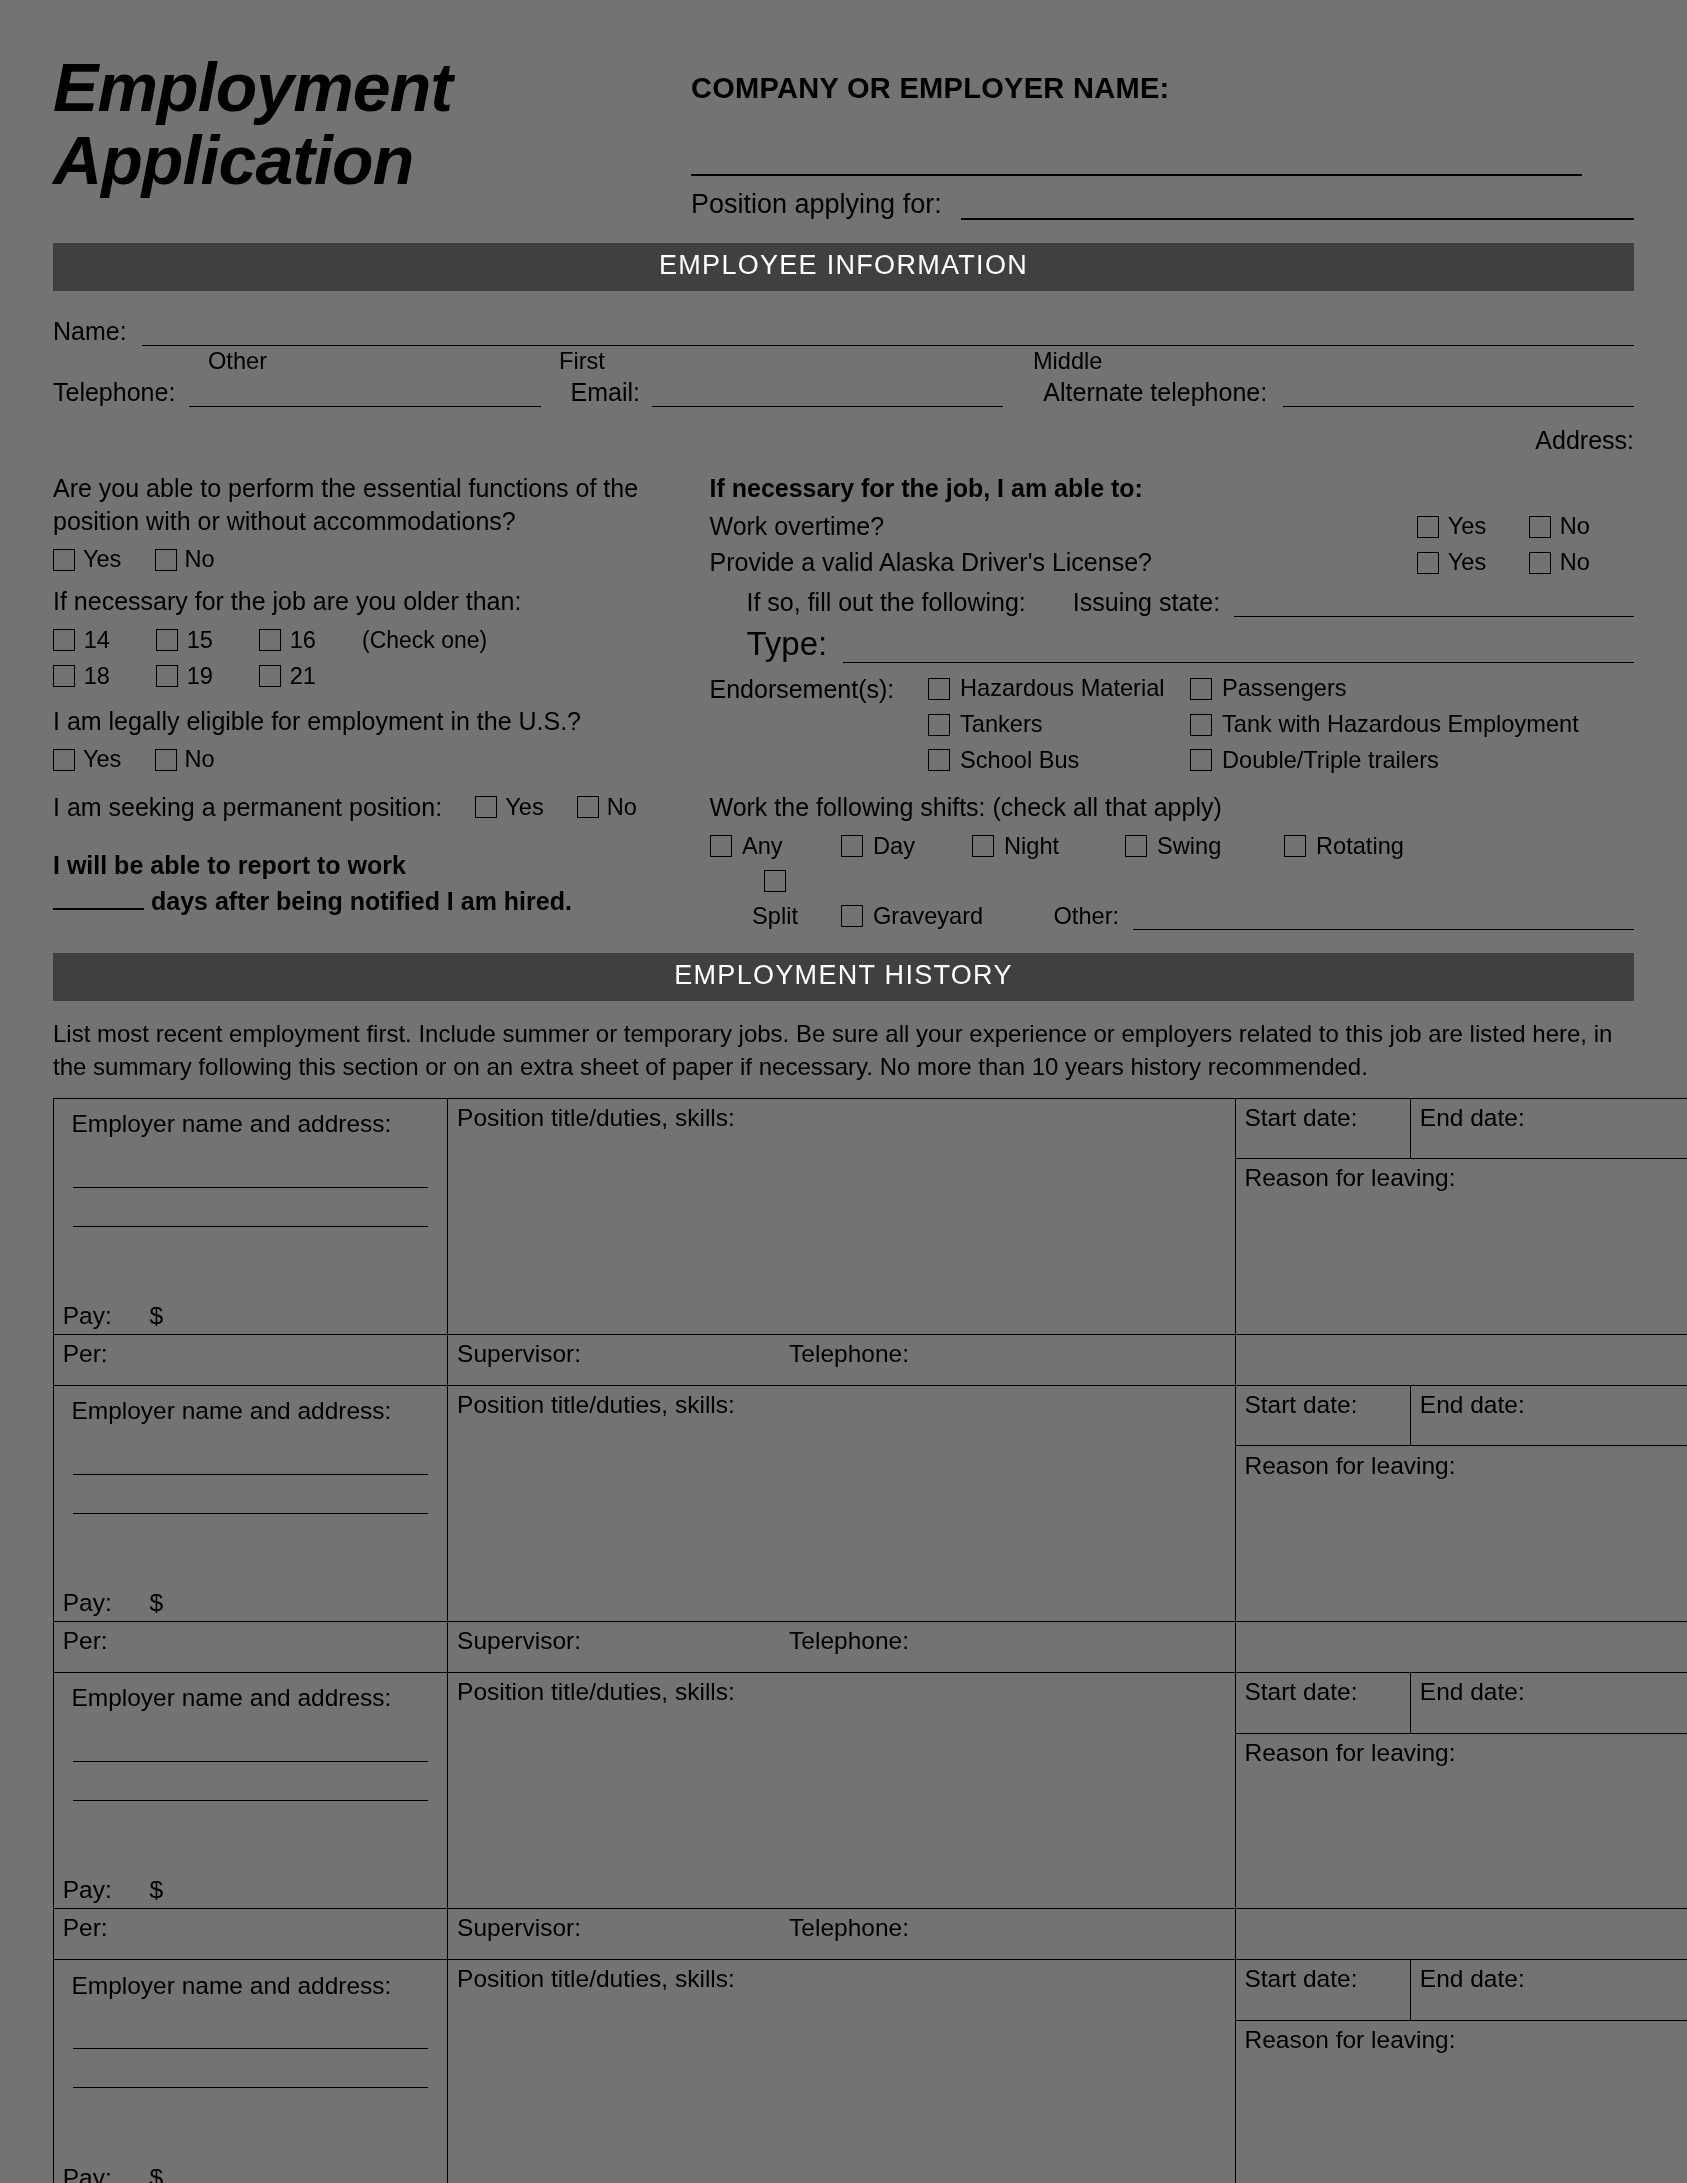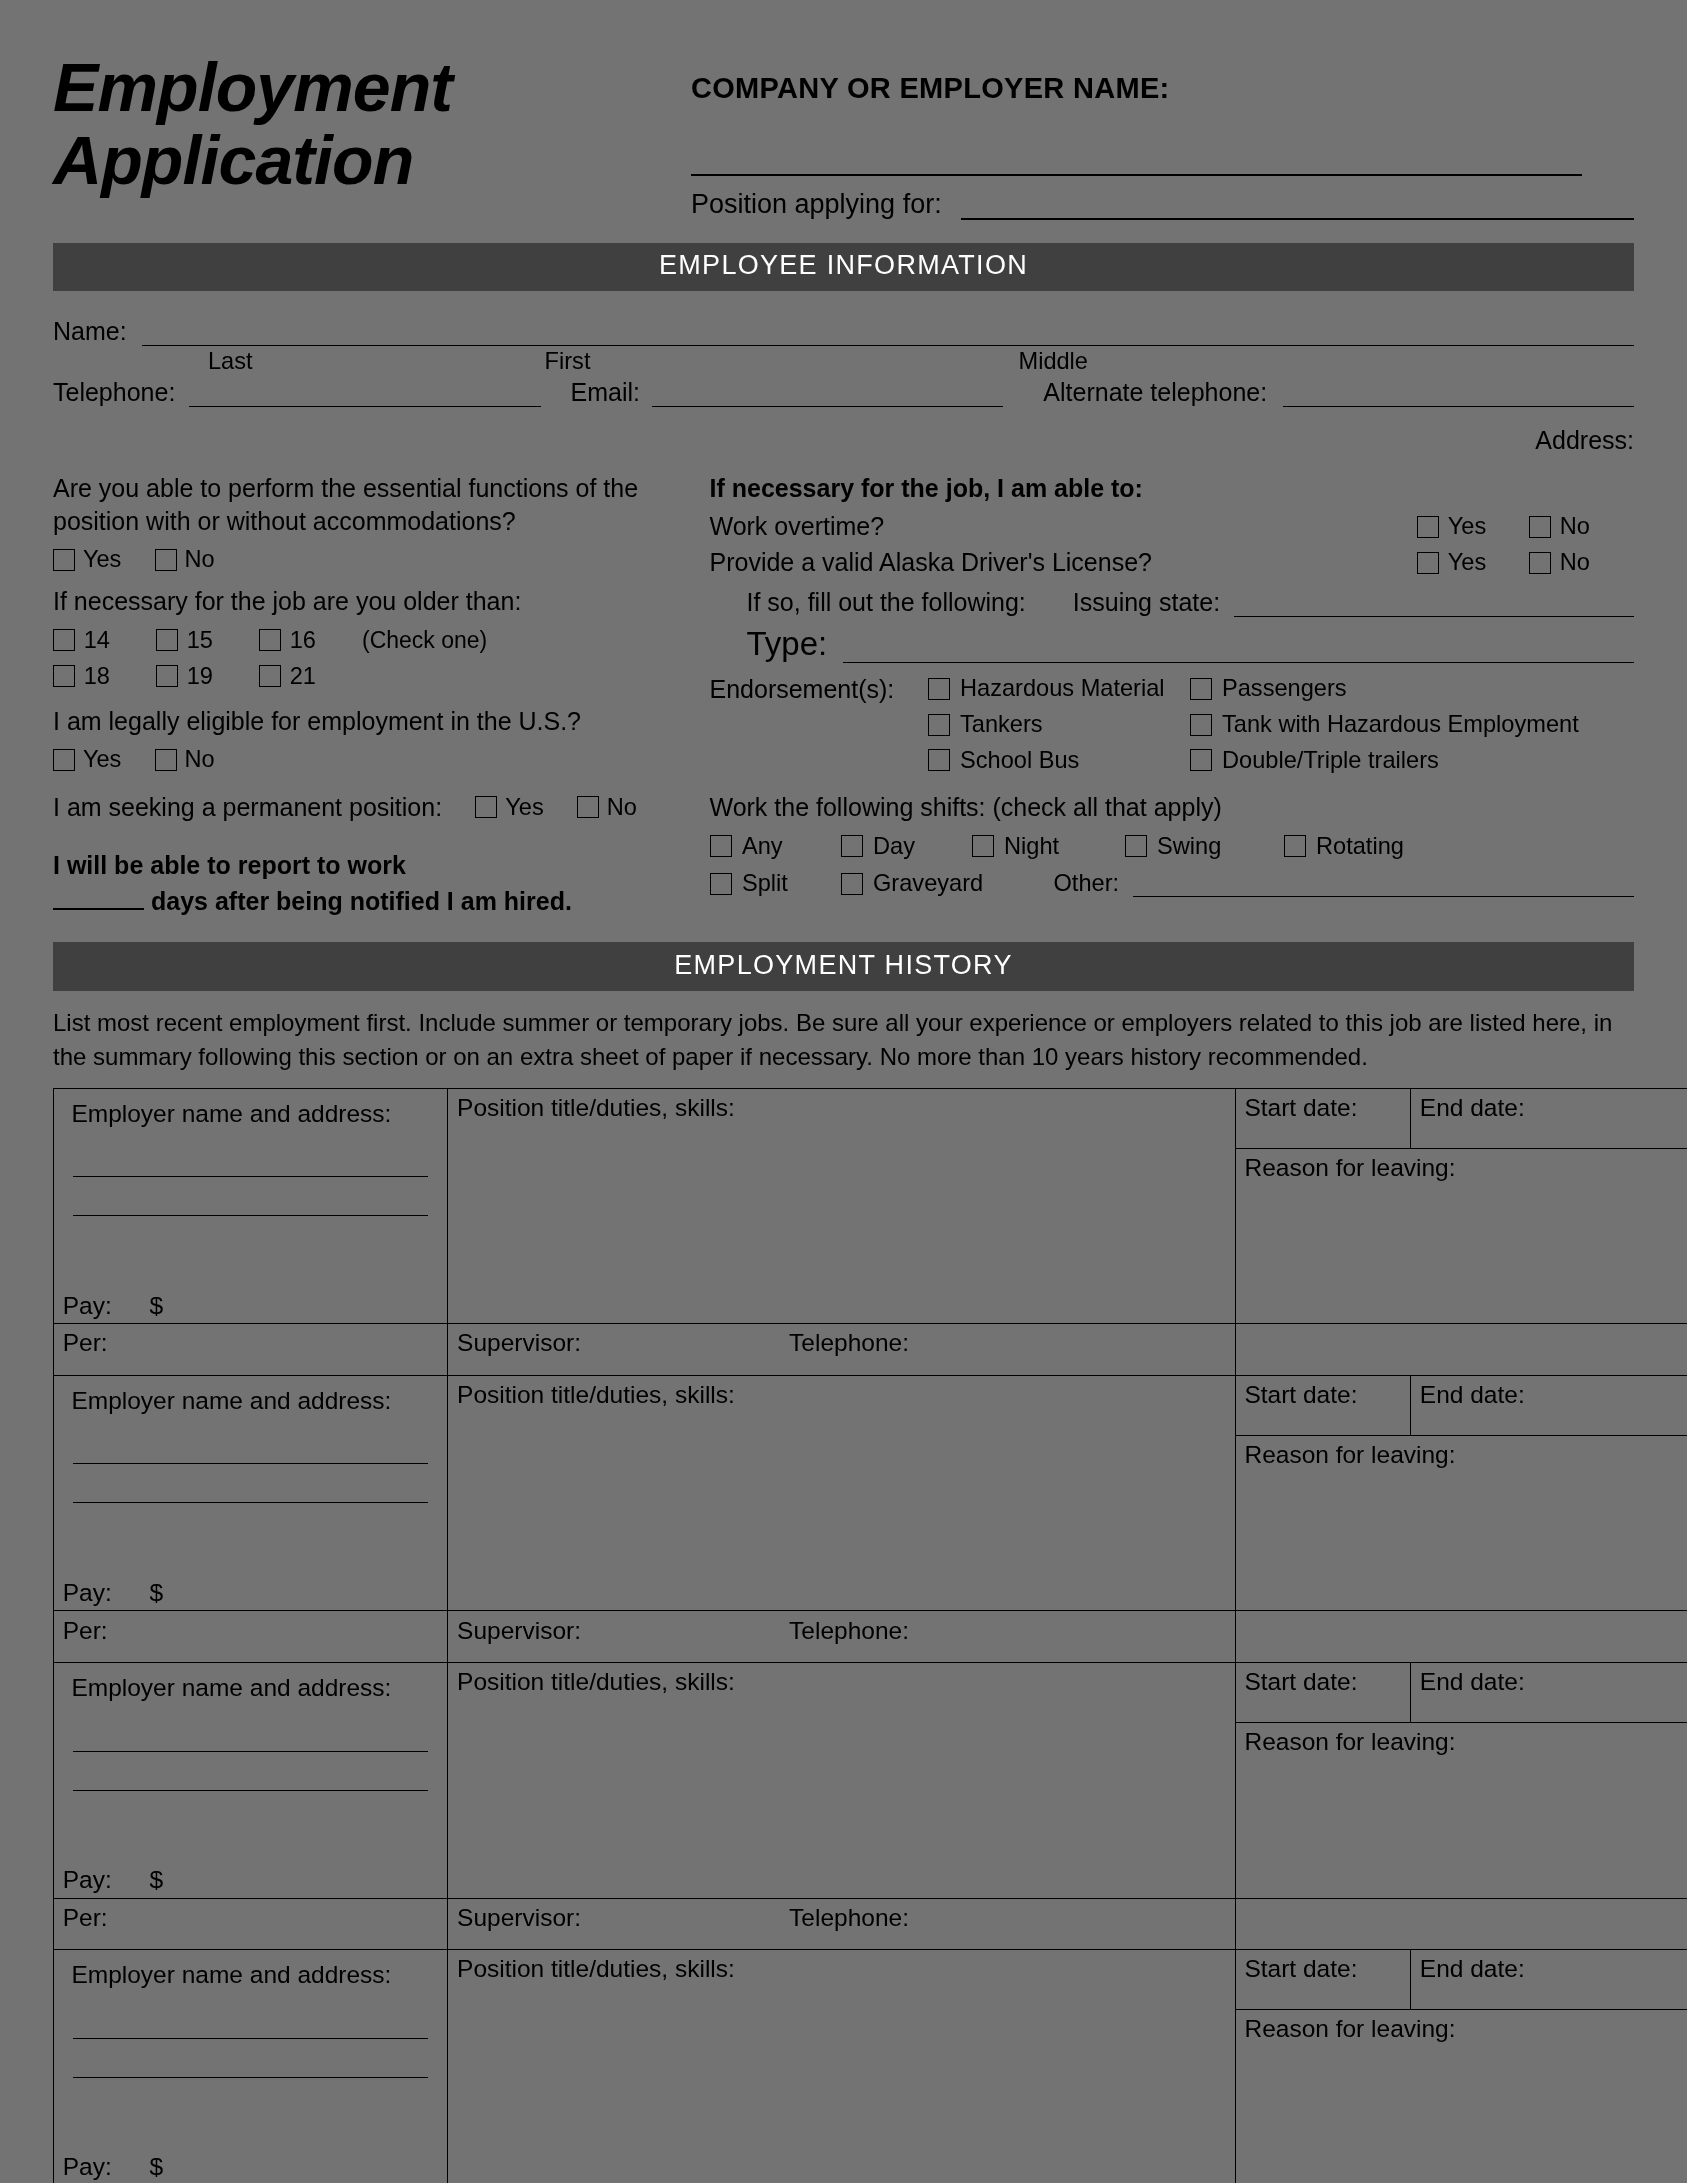--- a/index.html
+++ b/index.html
@@ -268,21 +268,21 @@
 
     <div class="section-bar">EMPLOYEE INFORMATION</div>
 
     <div class="emp-info">
 
       <div class="row name-row">
         <div class="lbl">Name:</div>
         <div class="rule"></div>
       </div>
       <div class="name-captions">
-        <span class="cap-last">Last</span>
+        <span class="cap-last">Other</span>
         <span class="cap-first">First</span>
         <span class="cap-mid">Middle</span>
       </div>
 
       <div class="row tel-row">
         <div class="lbl">Telephone:</div>
         <div class="rule r1"></div>
         <div class="lbl">Email:</div>
         <div class="rule r2"></div>
         <div class="lbl">Alternate telephone:</div>
@@ -468,21 +468,21 @@
               <span class="cb"></span>
               <span class="t">Swing</span>
             </span>
             <span class="shift-item">
               <span class="cb"></span>
               <span class="t">Rotating</span>
             </span>
           </div>
 
           <div class="shift-line">
-            <span class="shift-item" style="width:131px;">
+            <span class="shift-item" style="width:131px;flex-direction:column;">
               <span class="cb"></span>
               <span class="t">Split</span>
             </span>
             <span class="shift-item" style="width:201px;">
               <span class="cb"></span>
               <span class="t">Graveyard</span>
             </span>
             <span class="t" style="font-size:23.6px;margin-left:12px;">Other:</span>
             <span class="other-rule"></span>
           </div>

